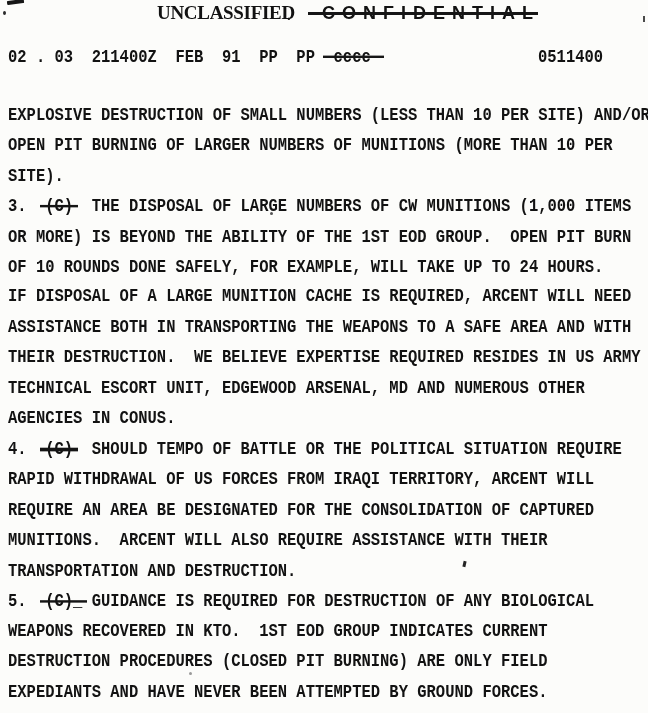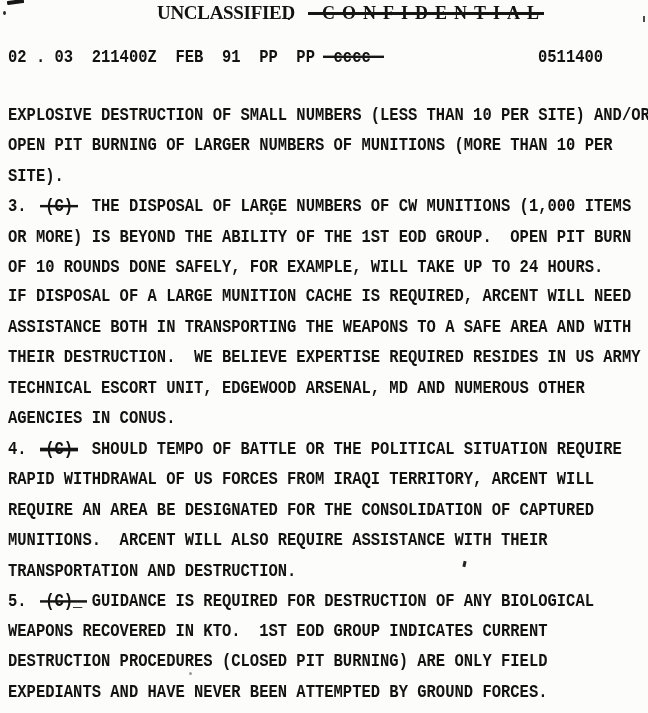--- a/index.html
+++ b/index.html
@@ -28,21 +28,21 @@
     left: 287px;
     top: 7px;
     font-family: "Liberation Serif", serif;
     font-weight: 700;
     font-size: 15px;
   }
   .h-conf {
     position: absolute;
     left: 322px;
     top: 3px;
-    font-family: Liberation Serif, serif;
+    font-family: Liberation Sans, sans-serif;
     font-weight: 700;
     font-size: 18px;
     letter-spacing: 7px;
     white-space: pre;
   }
   .h-conf::after {
     content: "";
     position: absolute;
     left: -14px;
     right: 2px;

